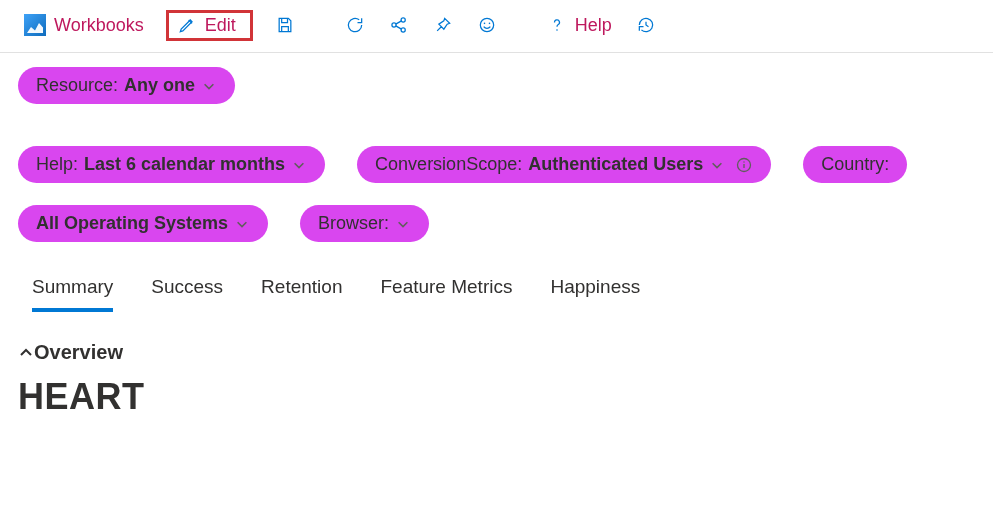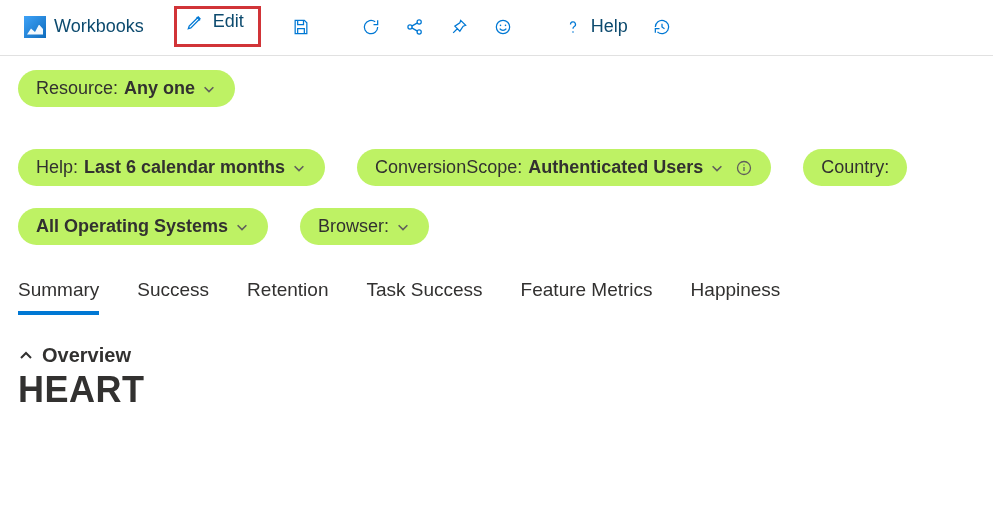--- a/index.html
+++ b/index.html
@@ -16,53 +16,53 @@
     display: flex;
     align-items: center;
     gap: 12px;
     padding: 10px 18px 12px 18px;
     border-bottom: 1px solid #e1e1e1;
   }
   .tb-item {
     display: inline-flex;
     align-items: center;
     gap: 8px;
-    color: #0c4a6e;
+    color: #be185d;
     font-size: 18px;
     padding: 4px 6px;
     cursor: pointer;
   }
   .tb-icon {
     width: 20px;
     height: 20px;
     display: inline-flex;
     align-items: center;
     justify-content: center;
   }
   .tb-icon svg { width: 20px; height: 20px; }
   .blue-stroke { stroke: #0078d4; fill: none; stroke-width: 1.5; }
   .highlight-box {
     border: 3px solid #d13438;
-    padding: 2px 14px 12px 8px;
-    margin: -4px 12px;
+    padding: 2px 14px 2px 8px;
+    margin: -4px 4px;
   }
   .spacer-md { width: 14px; }
   .filter-area {
     padding: 14px 18px 10px 18px;
     display: flex;
     flex-direction: column;
     gap: 42px;
   }
   .filter-row {
     display: flex;
     flex-wrap: wrap;
     gap: 22px 32px;
   }
   .pill {
-    background: #bef264;
+    background: #d946ef;
     border-radius: 22px;
     padding: 8px 18px;
     display: inline-flex;
     align-items: center;
     gap: 6px;
     font-size: 18px;
     color: #323130;
     cursor: pointer;
     white-space: nowrap;
   }
@@ -88,38 +88,38 @@
   }
   .tab {
     padding-bottom: 10px;
     cursor: pointer;
     color: #323130;
   }
   .tab.active {
     color: #323130;
     font-weight: 400;
     border-bottom: 4px solid #0078d4;
+    margin-left: 14px;
   }
   .section {
     padding: 28px 18px 10px 18px;
   }
   .overview-header {
     display: flex;
     align-items: center;
-    gap: 8px;
     font-size: 20px;
     font-weight: 600;
     color: #323130;
     cursor: pointer;
   }
   .overview-header svg { width:16px; height:16px; stroke:#323130; fill:none; stroke-width:2; }
   .heading {
     font-size: 36px;
     font-weight: 700;
-    margin: 2px 0 0 0;
+    margin: 12px 0 0 0;
     letter-spacing: 0.5px;
   }
   .workbook-logo {
     width: 22px; height: 22px;
     background: linear-gradient(135deg, #3ea2f7 0%, #0f6cbd 100%);
     position: relative;
     overflow: hidden;
   }
   .workbook-logo::after {
     content:"";
@@ -286,21 +286,20 @@
           </svg>
         </span>
     </div>
   </div>
 </div>
 
 <div class="tabs">
   <div class="tab active">Summary</div>
   <div class="tab">Success</div>
   <div class="tab">Retention</div>
-  <div class="tab">Task Success</div>
   <div class="tab">Feature Metrics</div>
   <div class="tab">Happiness</div>
 </div>
 
 <div class="section">
   <div class="overview-header">
     <svg viewBox="0 0 16 16">
         <path d="M3 10l5-5 5 5"></path>
       </svg>
     <span>Overview</span>

